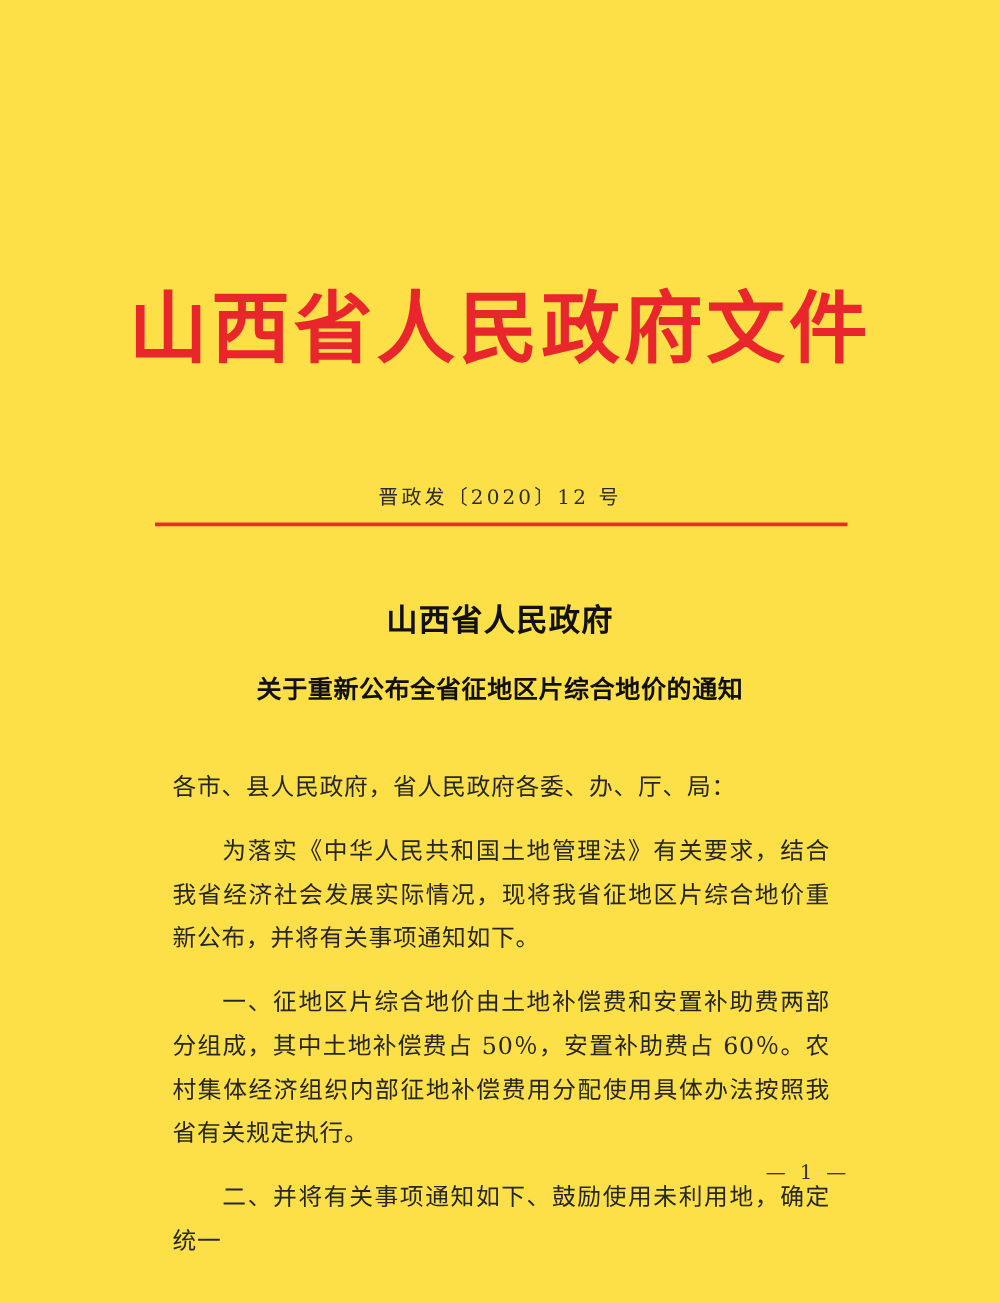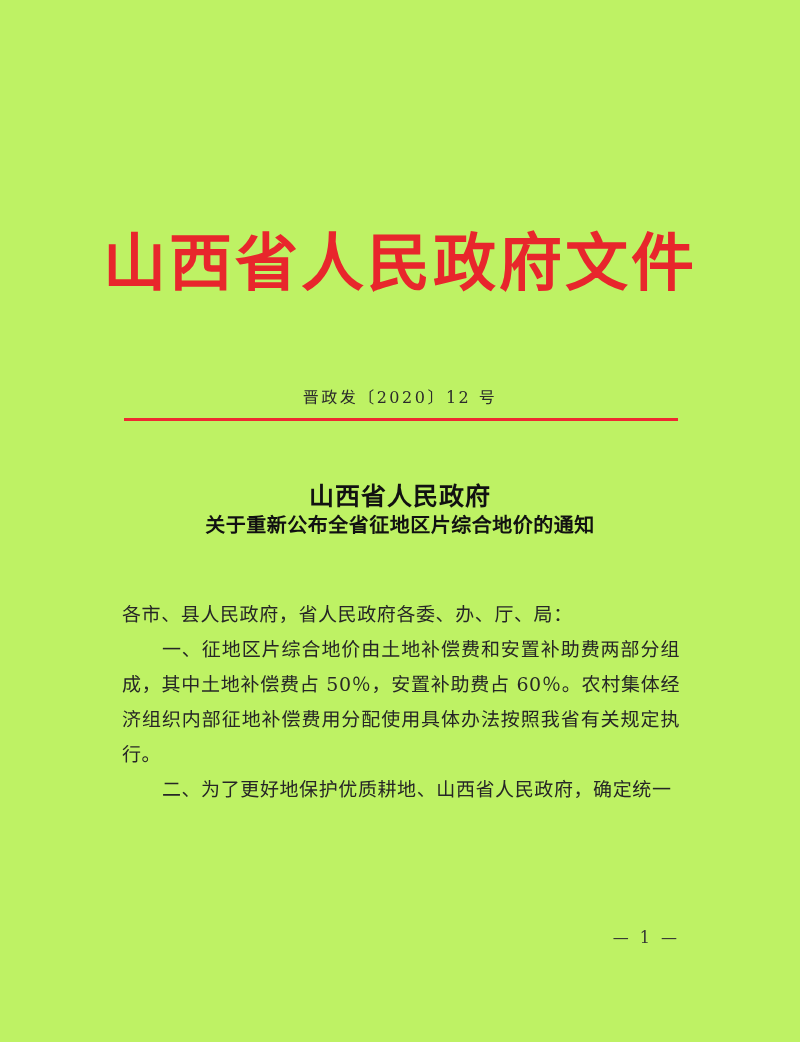--- a/index.html
+++ b/index.html
@@ -14,21 +14,21 @@
     position: relative;
     overflow: hidden;
     font-family: "DejaVu Serif", "Liberation Serif", serif;
     color: #1a1a1a;
     -webkit-font-smoothing: antialiased;
   }
 
   .page {
     position: absolute;
     inset: 0;
-    background: #bef264;
+    background: #fde047;
   }
 
   
   .masthead {
     position: absolute;
     left: 0;
     right: 0;
     top: 228px;
     text-align: center;
     line-height: 1;
@@ -82,21 +82,21 @@
   .title-line {
     font-family: "DejaVu Serif", "Liberation Serif", serif;
     font-weight: 700;
     color: #111111;
     white-space: nowrap;
     line-height: 1.0;
   }
   .title-line-1 {
     font-size: 25px;
     letter-spacing: 1px;
-    margin-bottom: 6px;
+    margin-bottom: 32px;
   }
   .title-line-2 {
     font-size: 20px;
     letter-spacing: 0.5px;
   }
 
   
   .body-block {
     position: absolute;
     left: 122px;
@@ -104,21 +104,21 @@
     top: 597px;
   }
   .para {
     font-family: "DejaVu Serif", "Liberation Serif", serif;
     font-size: 19px;
     line-height: 35px;
     color: #262626;
     text-align: justify;
     text-justify: inter-ideograph;
     letter-spacing: 0.6px;
-    margin: 0;
+    margin: 16px;
   }
   .para.salutation {
     text-indent: 0;
     margin-bottom: 0;
   }
   .para.indent {
     text-indent: 2.1em;
   }
 
   
@@ -151,21 +151,22 @@
 
   <div class="red-rule"></div>
 
   <div class="title-block">
     <div class="title-line title-line-1">山西省人民政府</div>
     <div class="title-line title-line-2">关于重新公布全省征地区片综合地价的通知</div>
   </div>
 
   <div class="body-block">
     <p class="para salutation">各市、县人民政府，省人民政府各委、办、厅、局：</p>
+    <p class="para indent">为落实《中华人民共和国土地管理法》有关要求，结合我省经济社会发展实际情况，现将我省征地区片综合地价重新公布，并将有关事项通知如下。</p>
     <p class="para indent">一、征地区片综合地价由土地补偿费和安置补助费两部分组成，其中土地补偿费占 50％，安置补助费占 60％。农村集体经济组织内部征地补偿费用分配使用具体办法按照我省有关规定执行。</p>
-    <p class="para indent">二、为了更好地保护优质耕地、山西省人民政府，确定统一</p>
+    <p class="para indent">二、并将有关事项通知如下、鼓励使用未利用地，确定统一</p>
   </div>
 
   <div class="page-footer">
     <span class="page-number">— 1 —</span>
   </div>
 
 </div>
 
 </body></html>

